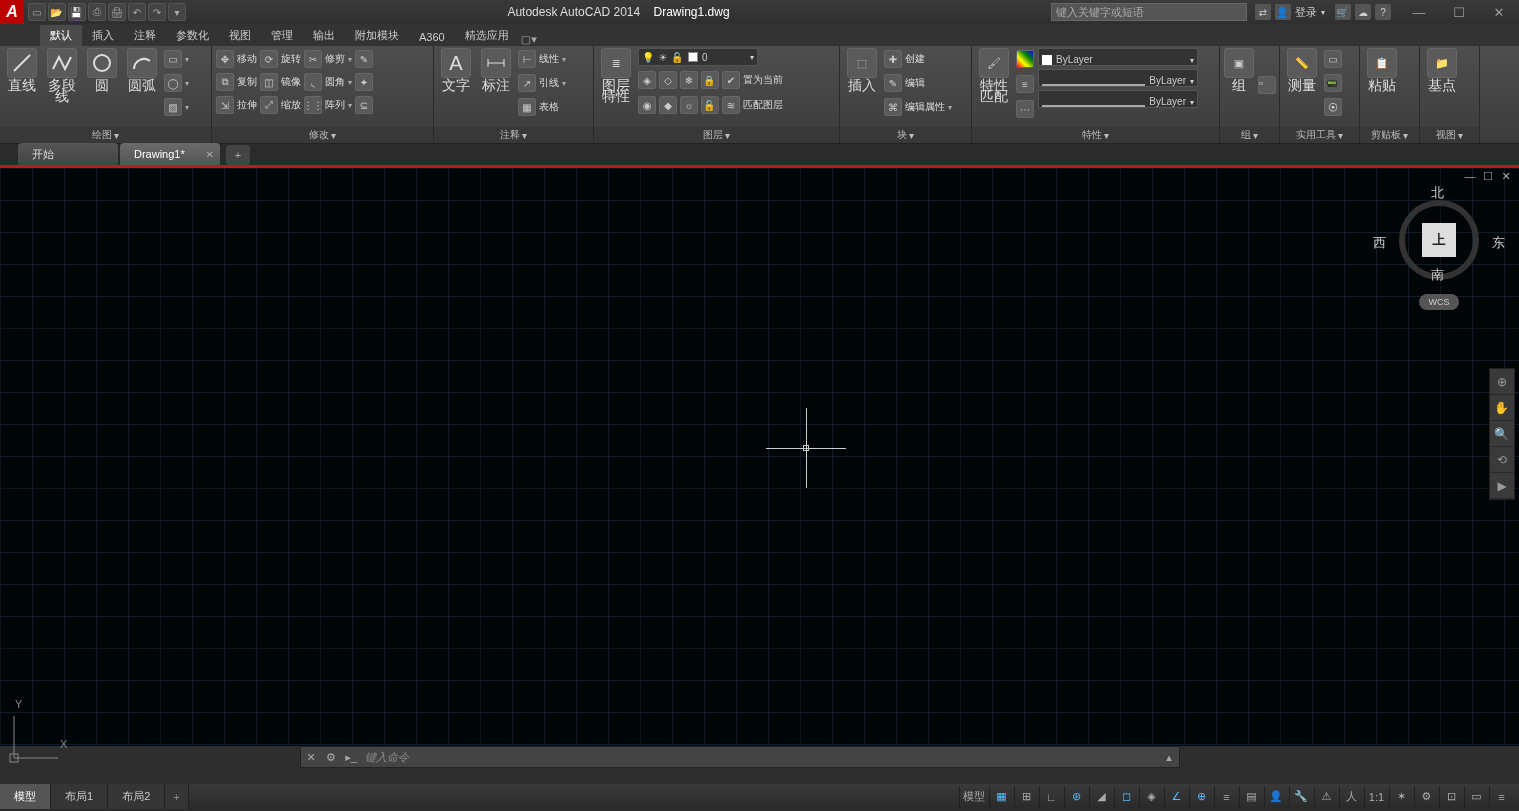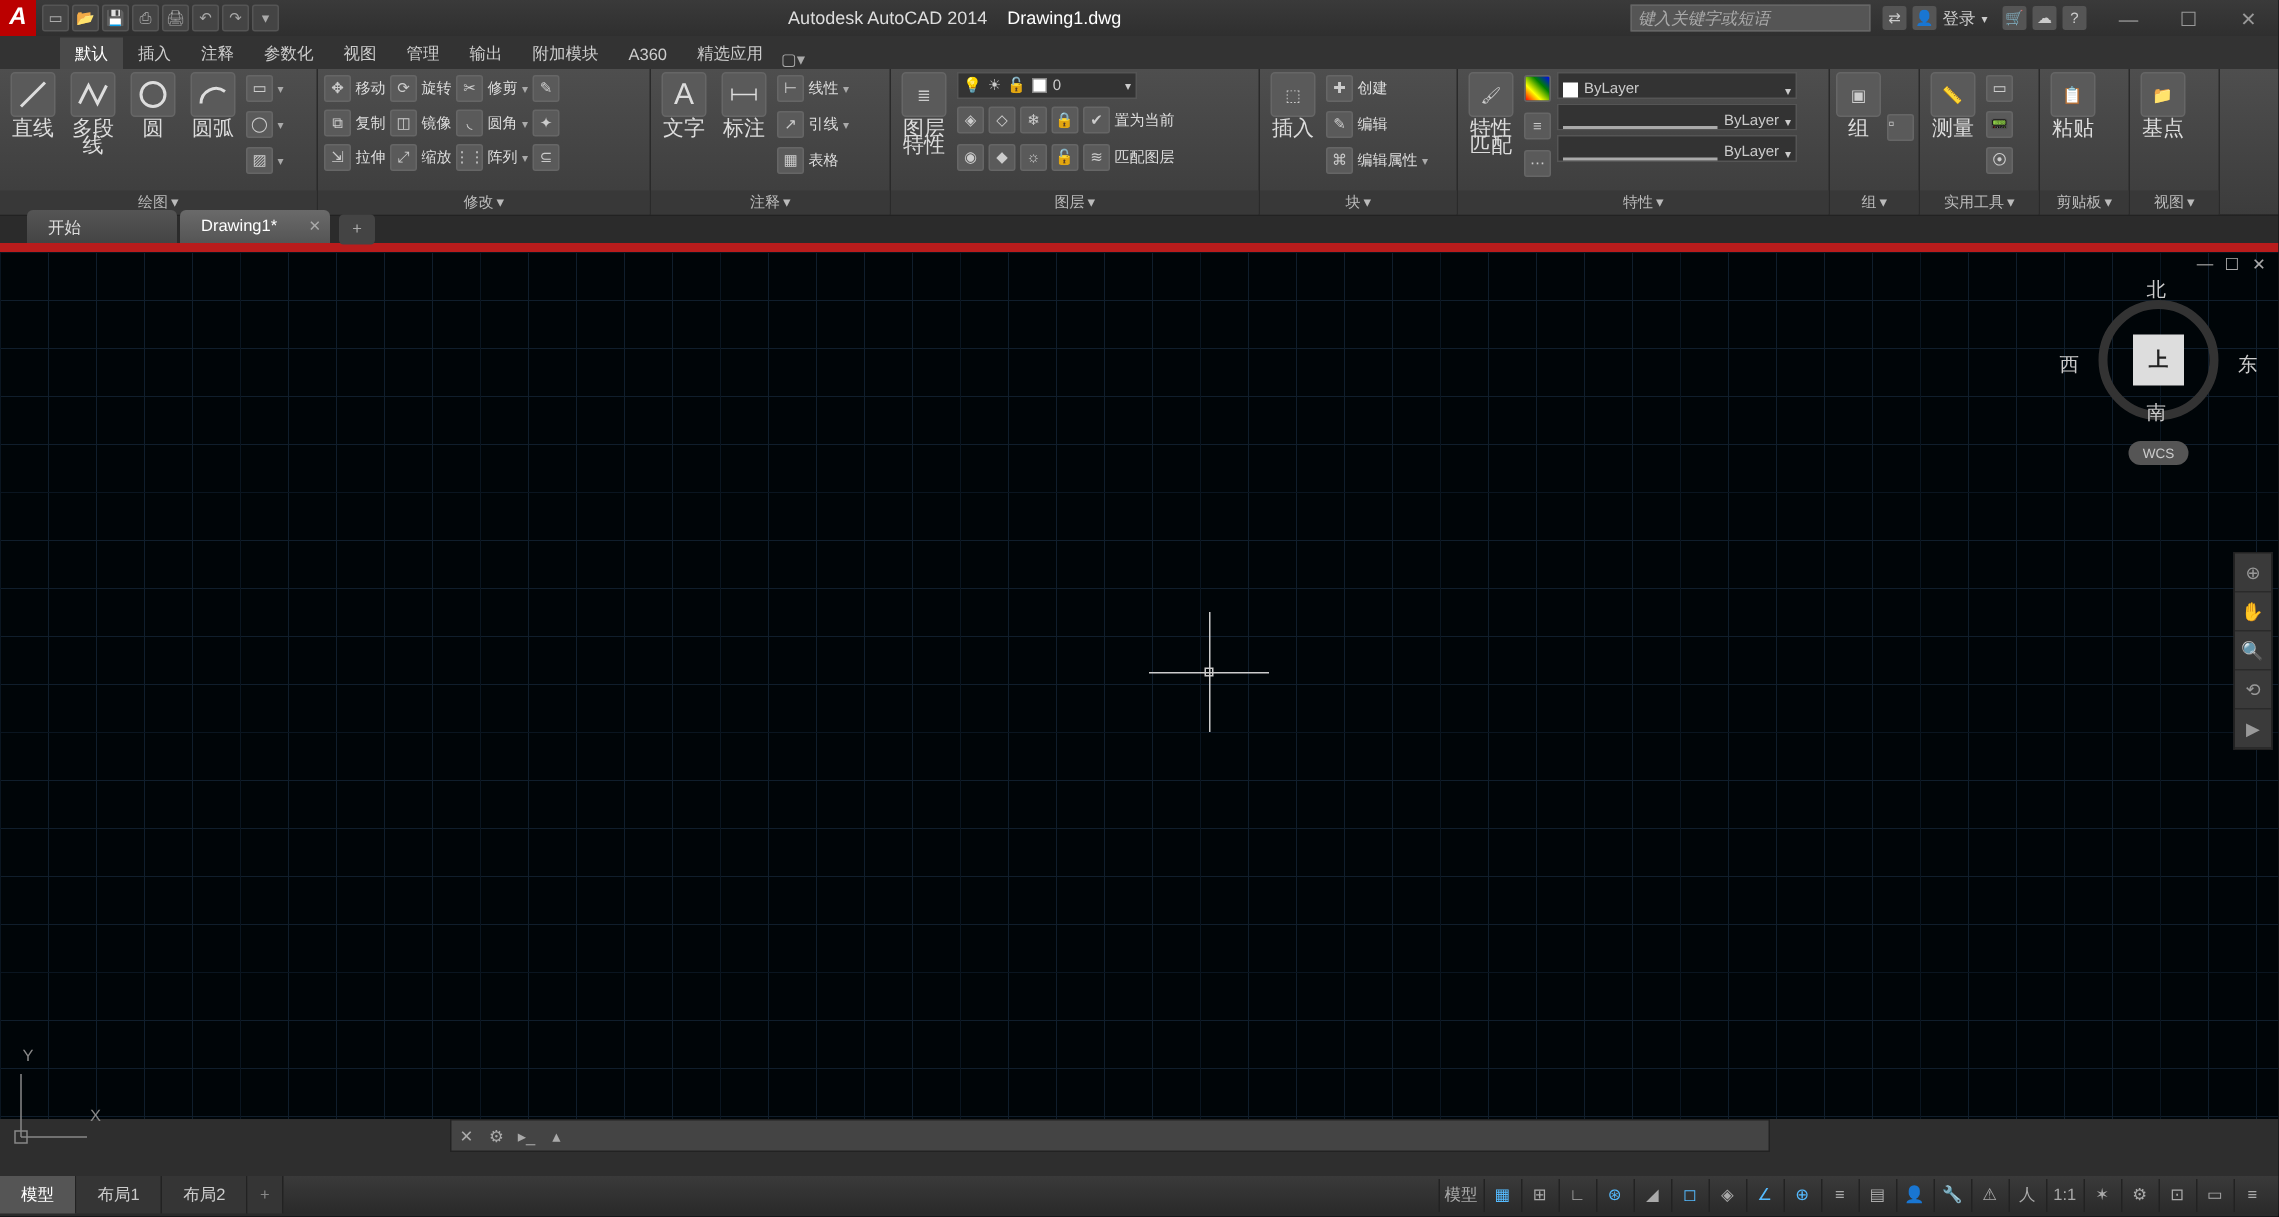--- a/index.html
+++ b/index.html
@@ -3,21 +3,21 @@
 <meta charset="utf-8">
 <style>
 * { margin: 0; padding: 0; box-sizing: border-box; font-family: "Microsoft YaHei", Arial, sans-serif; user-select: none; }
 body { width: 1519px; height: 811px; background: #2b2b2b; overflow: hidden; color: #ccc; font-size: 11px; }
 .titlebar { height: 24px; background: linear-gradient(#3a3a3a,#2f2f2f); display: flex; align-items: center; }
 .app-logo { width: 24px; height: 24px; background: #b00; color: #fff; font-weight: bold; font-size: 16px; display: flex; align-items: center; justify-content: center; font-style: italic; }
 .qat { display: flex; gap: 2px; margin-left: 4px; }
 .qat-btn { width: 18px; height: 18px; background: #444; border: 1px solid #555; border-radius: 2px; display:flex;align-items:center;justify-content:center;font-size:10px;color:#aaa;}
 .title-center { flex: 1; text-align: center; color: #ddd; font-size: 12px; }
 .title-center .fn { color: #fff; margin-left: 10px; }
-.search-box { width: 160px; height: 18px; background: #555; border: 1px solid #666; color: #aaa; font-size: 11px; padding: 0 4px; font-style: italic; display:flex;align-items:center;}
+.search-box { width: 196px; height: 18px; background: #555; border: 1px solid #666; color: #aaa; font-size: 11px; padding: 0 4px; display:flex;align-items:center;}
 .login-area { display: flex; align-items: center; gap: 4px; margin: 0 8px; color: #ccc; font-size: 11px; }
 .login-area .ic { width:16px;height:16px;background:#555;border-radius:2px;display:flex;align-items:center;justify-content:center;font-size:10px;}
 .win-btns { display: flex; margin-left: auto; }
 .win-btn { width: 40px; height: 24px; display: flex; align-items: center; justify-content: center; color: #999; font-size: 13px; }
 .ribbon-tabs { height: 22px; background: #333; display: flex; align-items: flex-end; padding-left: 40px; gap: 0; }
 .rtab { padding: 3px 10px; color: #ccc; font-size: 11px; cursor: pointer; }
 .rtab.active { background: #4a4a4a; color: #fff; }
 .rtab-extra { width:20px; text-align:center; color:#aaa; }
 .ribbon { height: 98px; background: linear-gradient(#4e4e4e,#3c3c3c); display: flex; border-bottom: 1px solid #222; }
 .panel { border-right: 1px solid #2a2a2a; display: flex; flex-direction: column; padding: 2px 4px 0 4px; }
@@ -29,21 +29,21 @@
 .col { display: flex; flex-direction: column; gap: 2px; }
 .small-row { display: flex; align-items: center; gap: 3px; height: 22px; }
 .small-row .ic { width: 18px; height: 18px; background: #5a5a5a; border: 1px solid #666; border-radius: 2px; display:flex;align-items:center;justify-content:center;font-size:10px;}
 .small-row .lbl { font-size: 10px; color: #ddd; }
 .small-row .dd { font-size: 8px; color: #aaa; }
 .layer-sel { width: 120px; height: 18px; background: #333; border: 1px solid #555; display: flex; align-items: center; gap: 4px; padding: 0 3px; font-size: 10px; }
 .layer-sel .sw { width: 10px; height: 10px; background: #fff; border:1px solid #888;}
 .prop-sel { width: 160px; height: 18px; background: #333; border: 1px solid #555; display: flex; align-items: flex-end; gap: 4px; padding: 0 3px; font-size: 10px; }
 .prop-sel .sw { width: 10px; height: 10px; background: #fff; }
 .line-prev { flex:1; height:2px; background:#aaa; }
-.doc-tabs { height: 24px; background: #2b2b2b; display: flex; align-items: flex-end; padding-left: 18px; gap: 2px; border-bottom:6px solid #b91c1c;}
+.doc-tabs { height: 24px; background: #2b2b2b; display: flex; align-items: flex-end; padding-left: 18px; gap: 2px; border-bottom:3px solid #b91c1c;}
 .doc-tab { height: 22px; background: linear-gradient(#555,#444); border-radius: 4px 4px 0 0; padding: 0 24px 0 14px; display: flex; align-items: center; font-size: 11px; color: #ddd; position: relative; min-width:100px;}
 .doc-tab.active { background: linear-gradient(#6a6a6a,#555); color: #fff; }
 .doc-tab .close { position:absolute; right:6px; font-size:10px; color:#aaa;}
 .add-tab { width: 24px; height: 20px; background: #444; border-radius: 3px; display: flex; align-items: center; justify-content: center; color: #aaa; margin-left:4px; align-self:center;}
 .canvas-area { position: relative; height: 578px; background: #000508; }
 .grid { position: absolute; inset: 0; background-image:
   linear-gradient(#0a1520 1px, transparent 1px),
   linear-gradient(90deg, #0a1520 1px, transparent 1px),
   linear-gradient(#101e2c 1px, transparent 1px),
   linear-gradient(90deg, #101e2c 1px, transparent 1px);
@@ -463,20 +463,21 @@
     <div class="nbtn">⟲</div>
     <div class="nbtn">▶</div>
   </div>
 </div>
 
 <div class="cmd-bar">
   <div class="cmd-input-row">
     <div class="cbtn">✕</div>
     <div class="cbtn">⚙</div>
     <div class="cbtn">▸_</div>
+    <div class="cmd-input">键入命令</div>
     <div class="cbtn">▴</div>
   </div>
 </div>
 
 <div class="status-bar">
   <div class="layout-tabs">
     <div class="ltab active">模型</div>
     <div class="ltab">布局1</div>
     <div class="ltab">布局2</div>
     <div class="ltab add">+</div>

